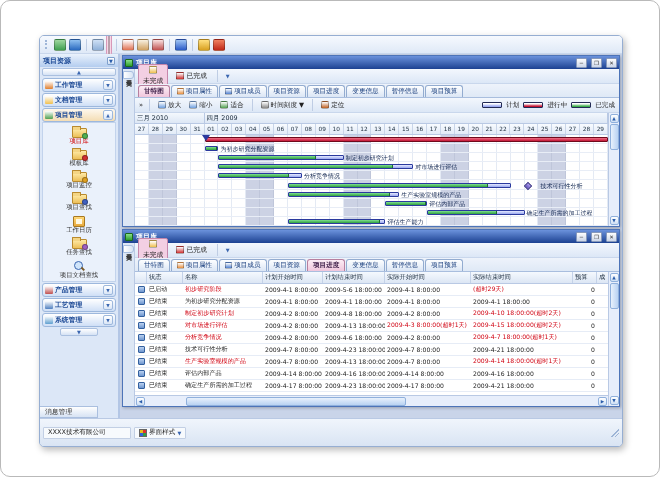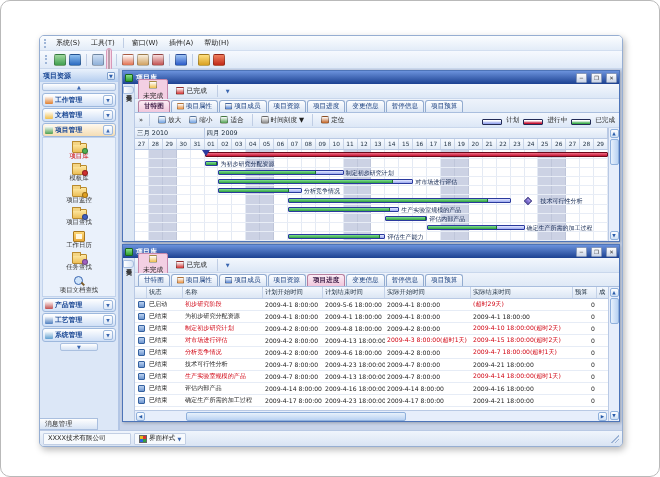--- a/index.html
+++ b/index.html
@@ -61,21 +61,21 @@
   .drop{font-size:5px;color:#3a66b0;padding:0 3px;}
   .tabstrip{height:14px;display:flex;align-items:flex-end;gap:1px;padding:0 3px;background:linear-gradient(#eef3fb,#dfe9f6);border-bottom:1px solid #a9bede;font-size:6.6px;flex:none;}
   .tab{padding:1px 5px 1px 5px;border:1px solid #93acd0;border-bottom:none;border-radius:3px 3px 0 0;background:linear-gradient(#fdfeff,#dbe6f5);color:#13397a;display:flex;gap:2px;align-items:center;height:12px;}
   .tab.sel{background:linear-gradient(#fcedf5,#f0c6dc);border-color:#b77f9f;font-weight:bold;color:#40204a;}
   .ticon{width:7px;height:7px;border-radius:1px;border:1px solid rgba(0,0,0,.25);}
 
   
   .ganttbar{height:15px;display:flex;align-items:center;gap:4px;padding:0 4px;background:linear-gradient(#f3f7fd,#dce7f6);border-bottom:1px solid #c9d7ec;font-size:6.6px;color:#222;flex:none;}
   .gt-btn{display:flex;align-items:center;gap:2px;padding:0 2px;}
   .gt-ic{width:8px;height:8px;border-radius:2px;border:1px solid rgba(0,0,0,.3);}
-  .legend{margin-left:auto;display:flex;align-items:flex-end;gap:4px;}
+  .legend{margin-left:auto;display:flex;align-items:center;gap:4px;}
   .chip{width:20px;height:6px;border:1px solid #222a55;border-radius:1px;}
   .gantt{flex:1;display:flex;min-height:0;}
   .gbody{flex:1;position:relative;overflow:hidden;background:#fff;}
   .g-month-row{position:absolute;left:0;right:0;top:0;height:11px;display:flex;background:linear-gradient(#f4f8fd,#dde7f5);border-bottom:1px solid #b9c9e4;font-size:6.4px;color:#123;}
   .g-month{border-right:1px solid #b9c9e4;padding-left:2px;display:flex;align-items:center;overflow:hidden;white-space:nowrap;}
   .g-days-row{position:absolute;left:0;right:0;top:11px;height:11px;display:flex;background:linear-gradient(#f8fbff,#e2ebf7);border-bottom:1px solid #b9c9e4;font-size:5.8px;color:#234;}
   .g-day{border-right:1px solid #c9d5e8;display:flex;align-items:center;justify-content:center;overflow:hidden;}
   .g-rows{position:absolute;left:0;right:0;top:22px;bottom:0;}
   .g-col{position:absolute;top:0;bottom:0;border-right:1px solid #e4eaf4;}
   .g-col.we{background:#ccd2e4;border-right-color:#bfc6da;}
@@ -99,40 +99,31 @@
   .tbody{flex:1;overflow:hidden;}
   .trow{height:12px;display:flex;align-items:center;font-size:6.1px;border-bottom:1px solid #e6ecf6;color:#222;}
   .td{padding:0 2px;overflow:hidden;white-space:nowrap;flex:none;}
   .td.red{color:#d00010;}
   .ricon{width:7px;height:7px;background:linear-gradient(#bcd2f0,#6e96cf);border:1px solid #33609f;border-radius:1px;margin:0 2px 0 3px;flex:none;}
   .hscroll{height:11px;border-top:1px solid #b9c9e4;background:#e7eefb;display:flex;align-items:center;flex:none;}
   .hthumb{height:9px;width:220px;background:linear-gradient(#e8f1fc,#b9d2f2);border:1px solid #8fb0dc;border-radius:2px;margin-left:40px;}
   .hbtn{width:9px;height:9px;background:linear-gradient(#fff,#cfe0f5);border:1px solid #8fb0dc;border-radius:2px;font-size:4.5px;color:#2a5caa;display:flex;align-items:center;justify-content:center;margin:0 1px;}
 
   
-  .statusbar{height:16px;display:flex;align-items:center;gap:3px;padding:0 3px;background:linear-gradient(#f0f5fc,#d9e4f3);border-top:1px solid #b9c9e4;font-size:6.6px;color:#222;flex:none;}
+  .statusbar{height:28px;display:flex;align-items:center;gap:3px;padding:0 3px;background:linear-gradient(#f0f5fc,#d9e4f3);border-top:1px solid #b9c9e4;font-size:6.6px;color:#222;flex:none;}
   .panel{border:1px solid #c2cfe4;background:#f7fafd;height:12px;display:flex;align-items:center;padding:0 4px;border-radius:1px;gap:2px;white-space:nowrap;overflow:hidden;}
   .stylegrid{width:8px;height:8px;background:conic-gradient(#e03030 0 25%,#30a040 0 50%,#3060e0 0 75%,#e0c020 0);border:1px solid #666;}
   .gripc{width:8px;height:8px;background:linear-gradient(135deg,transparent 50%,#9db4d6 50%,#9db4d6 60%,transparent 60%,transparent 70%,#9db4d6 70%,#9db4d6 80%,transparent 80%);margin-left:auto;}
 </style>
 </head>
 <body>
 
 <div class="canvas">
   <div class="appwin">
 
-    <div class="menubar" id="menubar">
-        <span class="grip"></span>
-        <span class="menu-item">系统(S)</span>
-        <span class="menu-item">工具(T)</span>
-        <span class="msep"></span>
-        <span class="menu-item">窗口(W)</span>
-        <span class="menu-item">插件(A)</span>
-        <span class="menu-item">帮助(H)</span>
-      </div>
     <div class="toolbar" id="main-toolbar">
         <span class="grip"></span>
         <span class="tb-icon" style="background: linear-gradient(rgb(159, 216, 159), rgb(63, 159, 79));"></span>
         <span class="tb-icon" style="background: linear-gradient(rgb(143, 192, 240), rgb(42, 106, 192));"></span>
         <span class="sep"></span>
         <span class="tb-icon" style="background: linear-gradient(rgb(207, 224, 245), rgb(143, 176, 216));"></span>
         <span class="tb-hl"><span class="tb-icon" style="background: linear-gradient(rgb(184, 200, 232), rgb(104, 136, 192));"></span></span>
         <span class="sep"></span>
         <span class="tb-icon" style="background: linear-gradient(rgb(255, 255, 255), rgb(224, 112, 80));"></span>
         <span class="tb-icon" style="background: linear-gradient(rgb(248, 240, 224), rgb(208, 160, 96));"></span>

